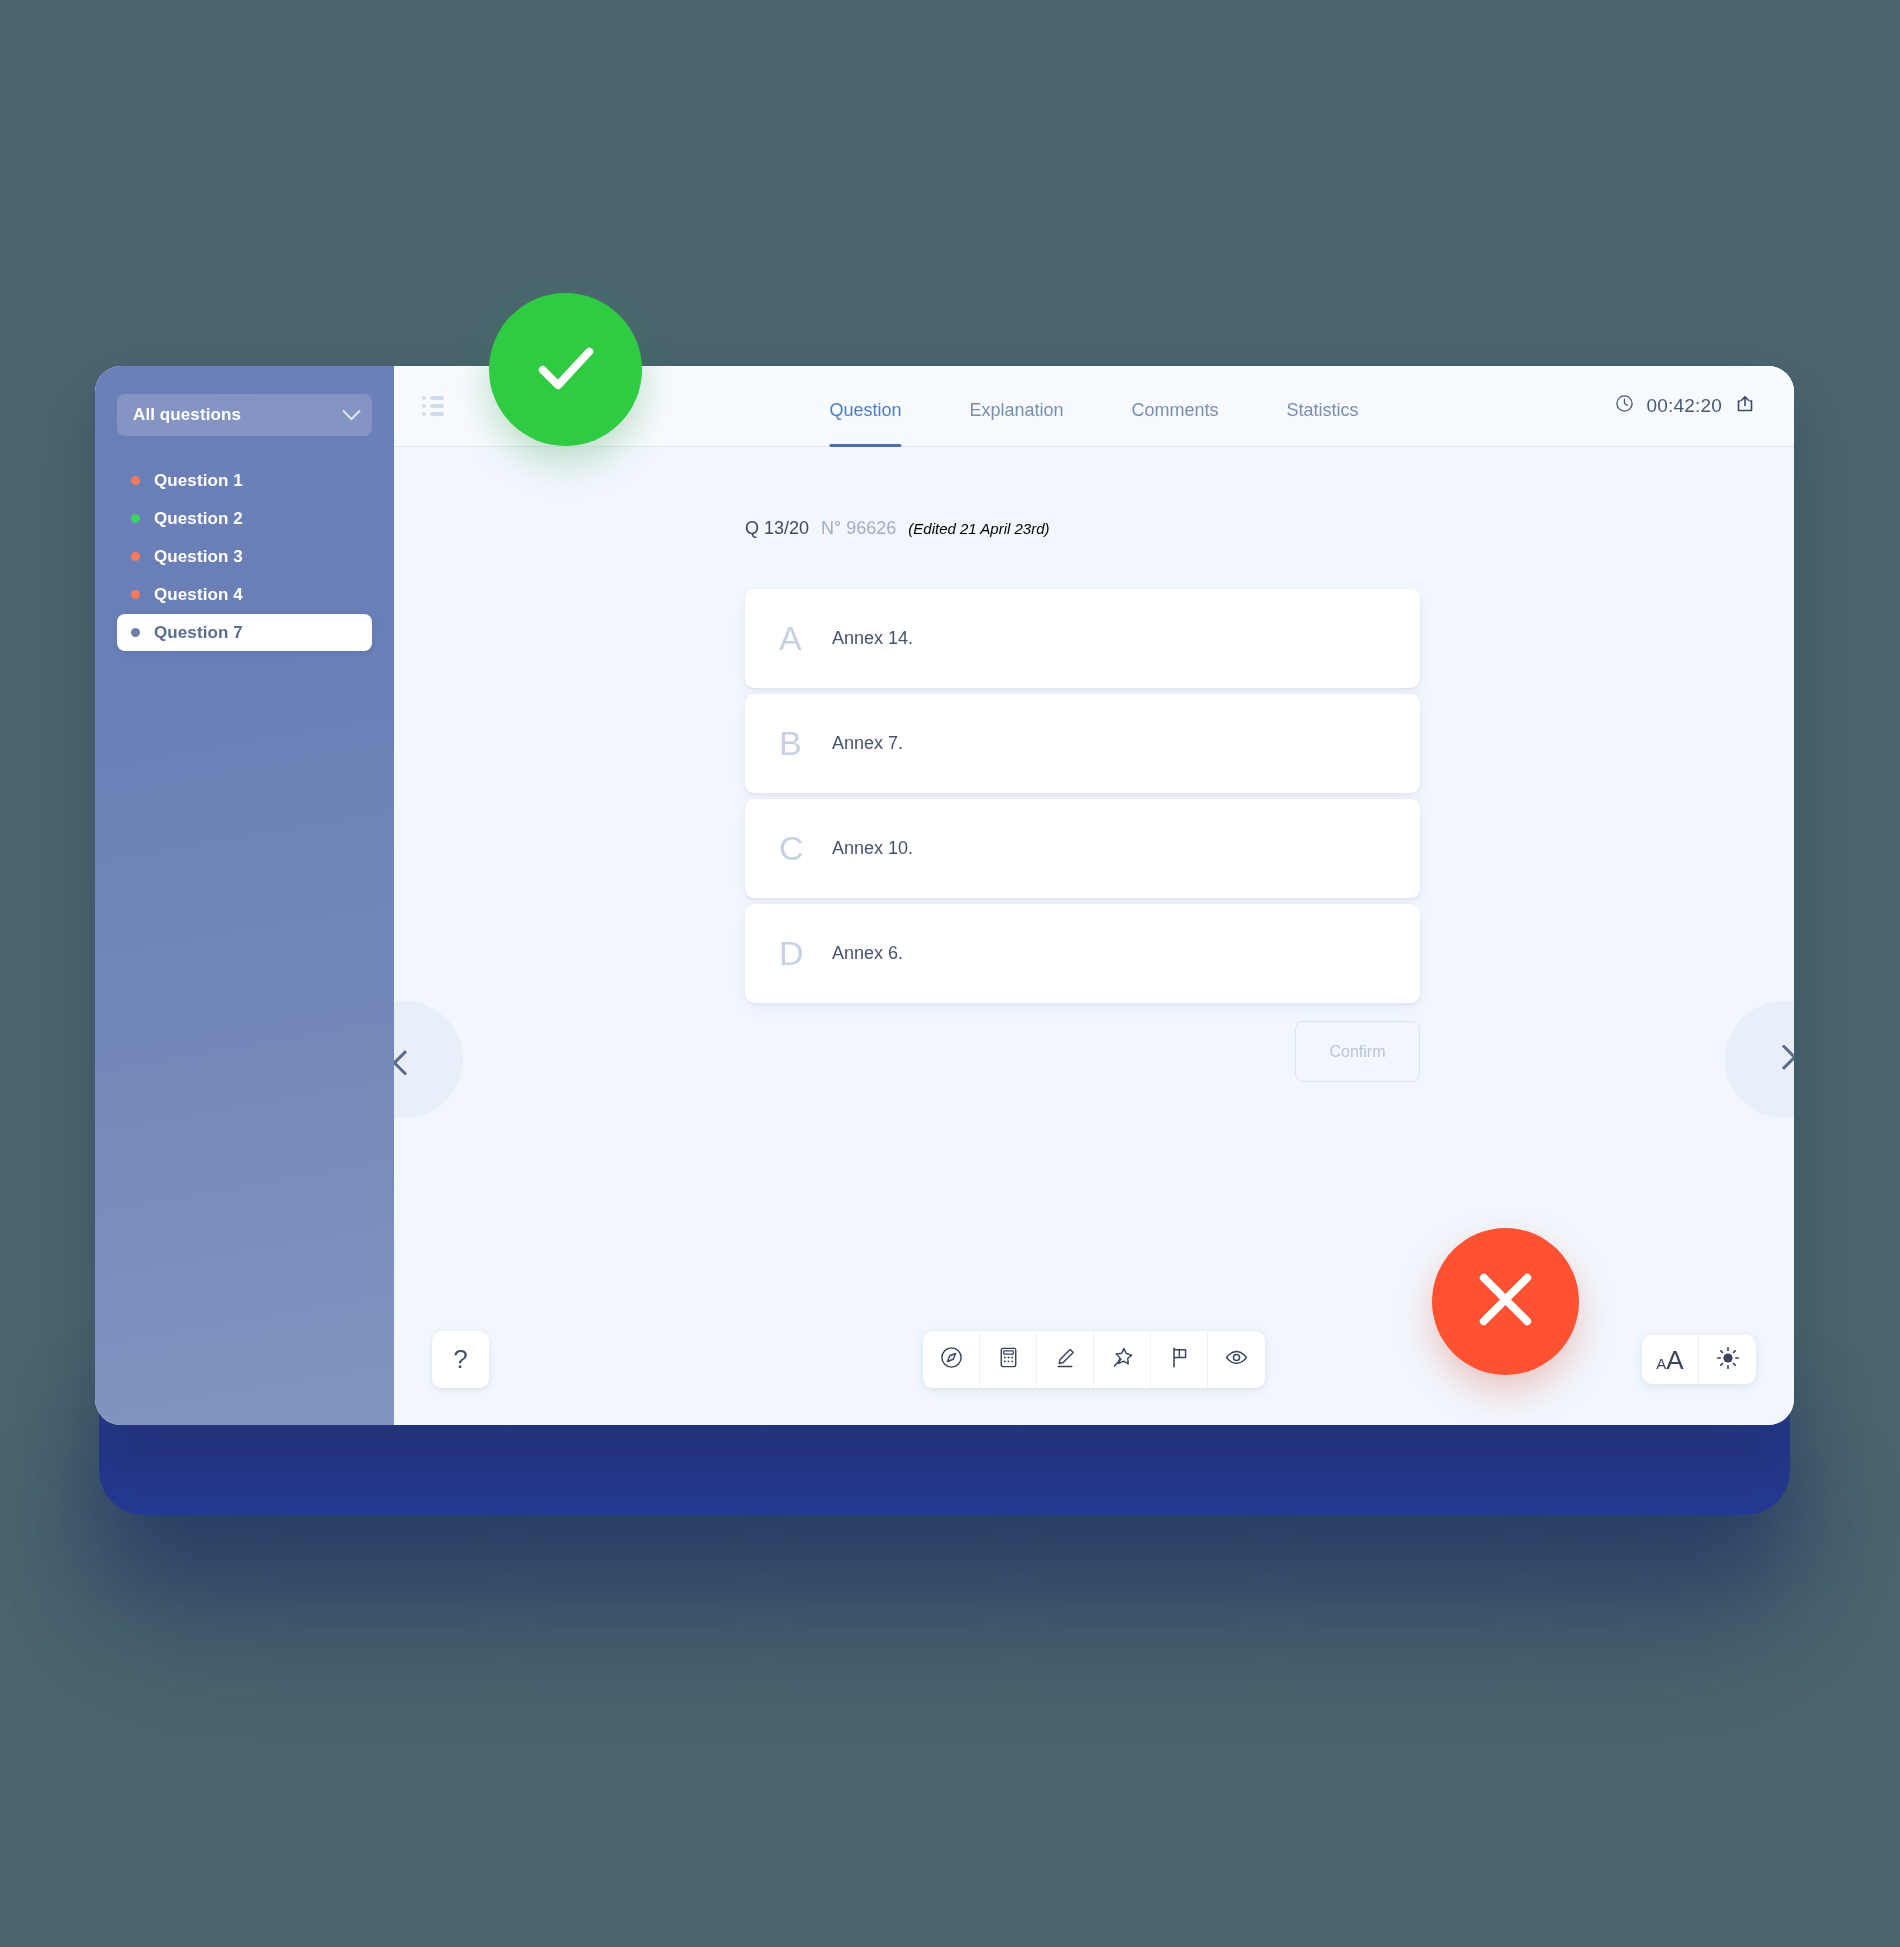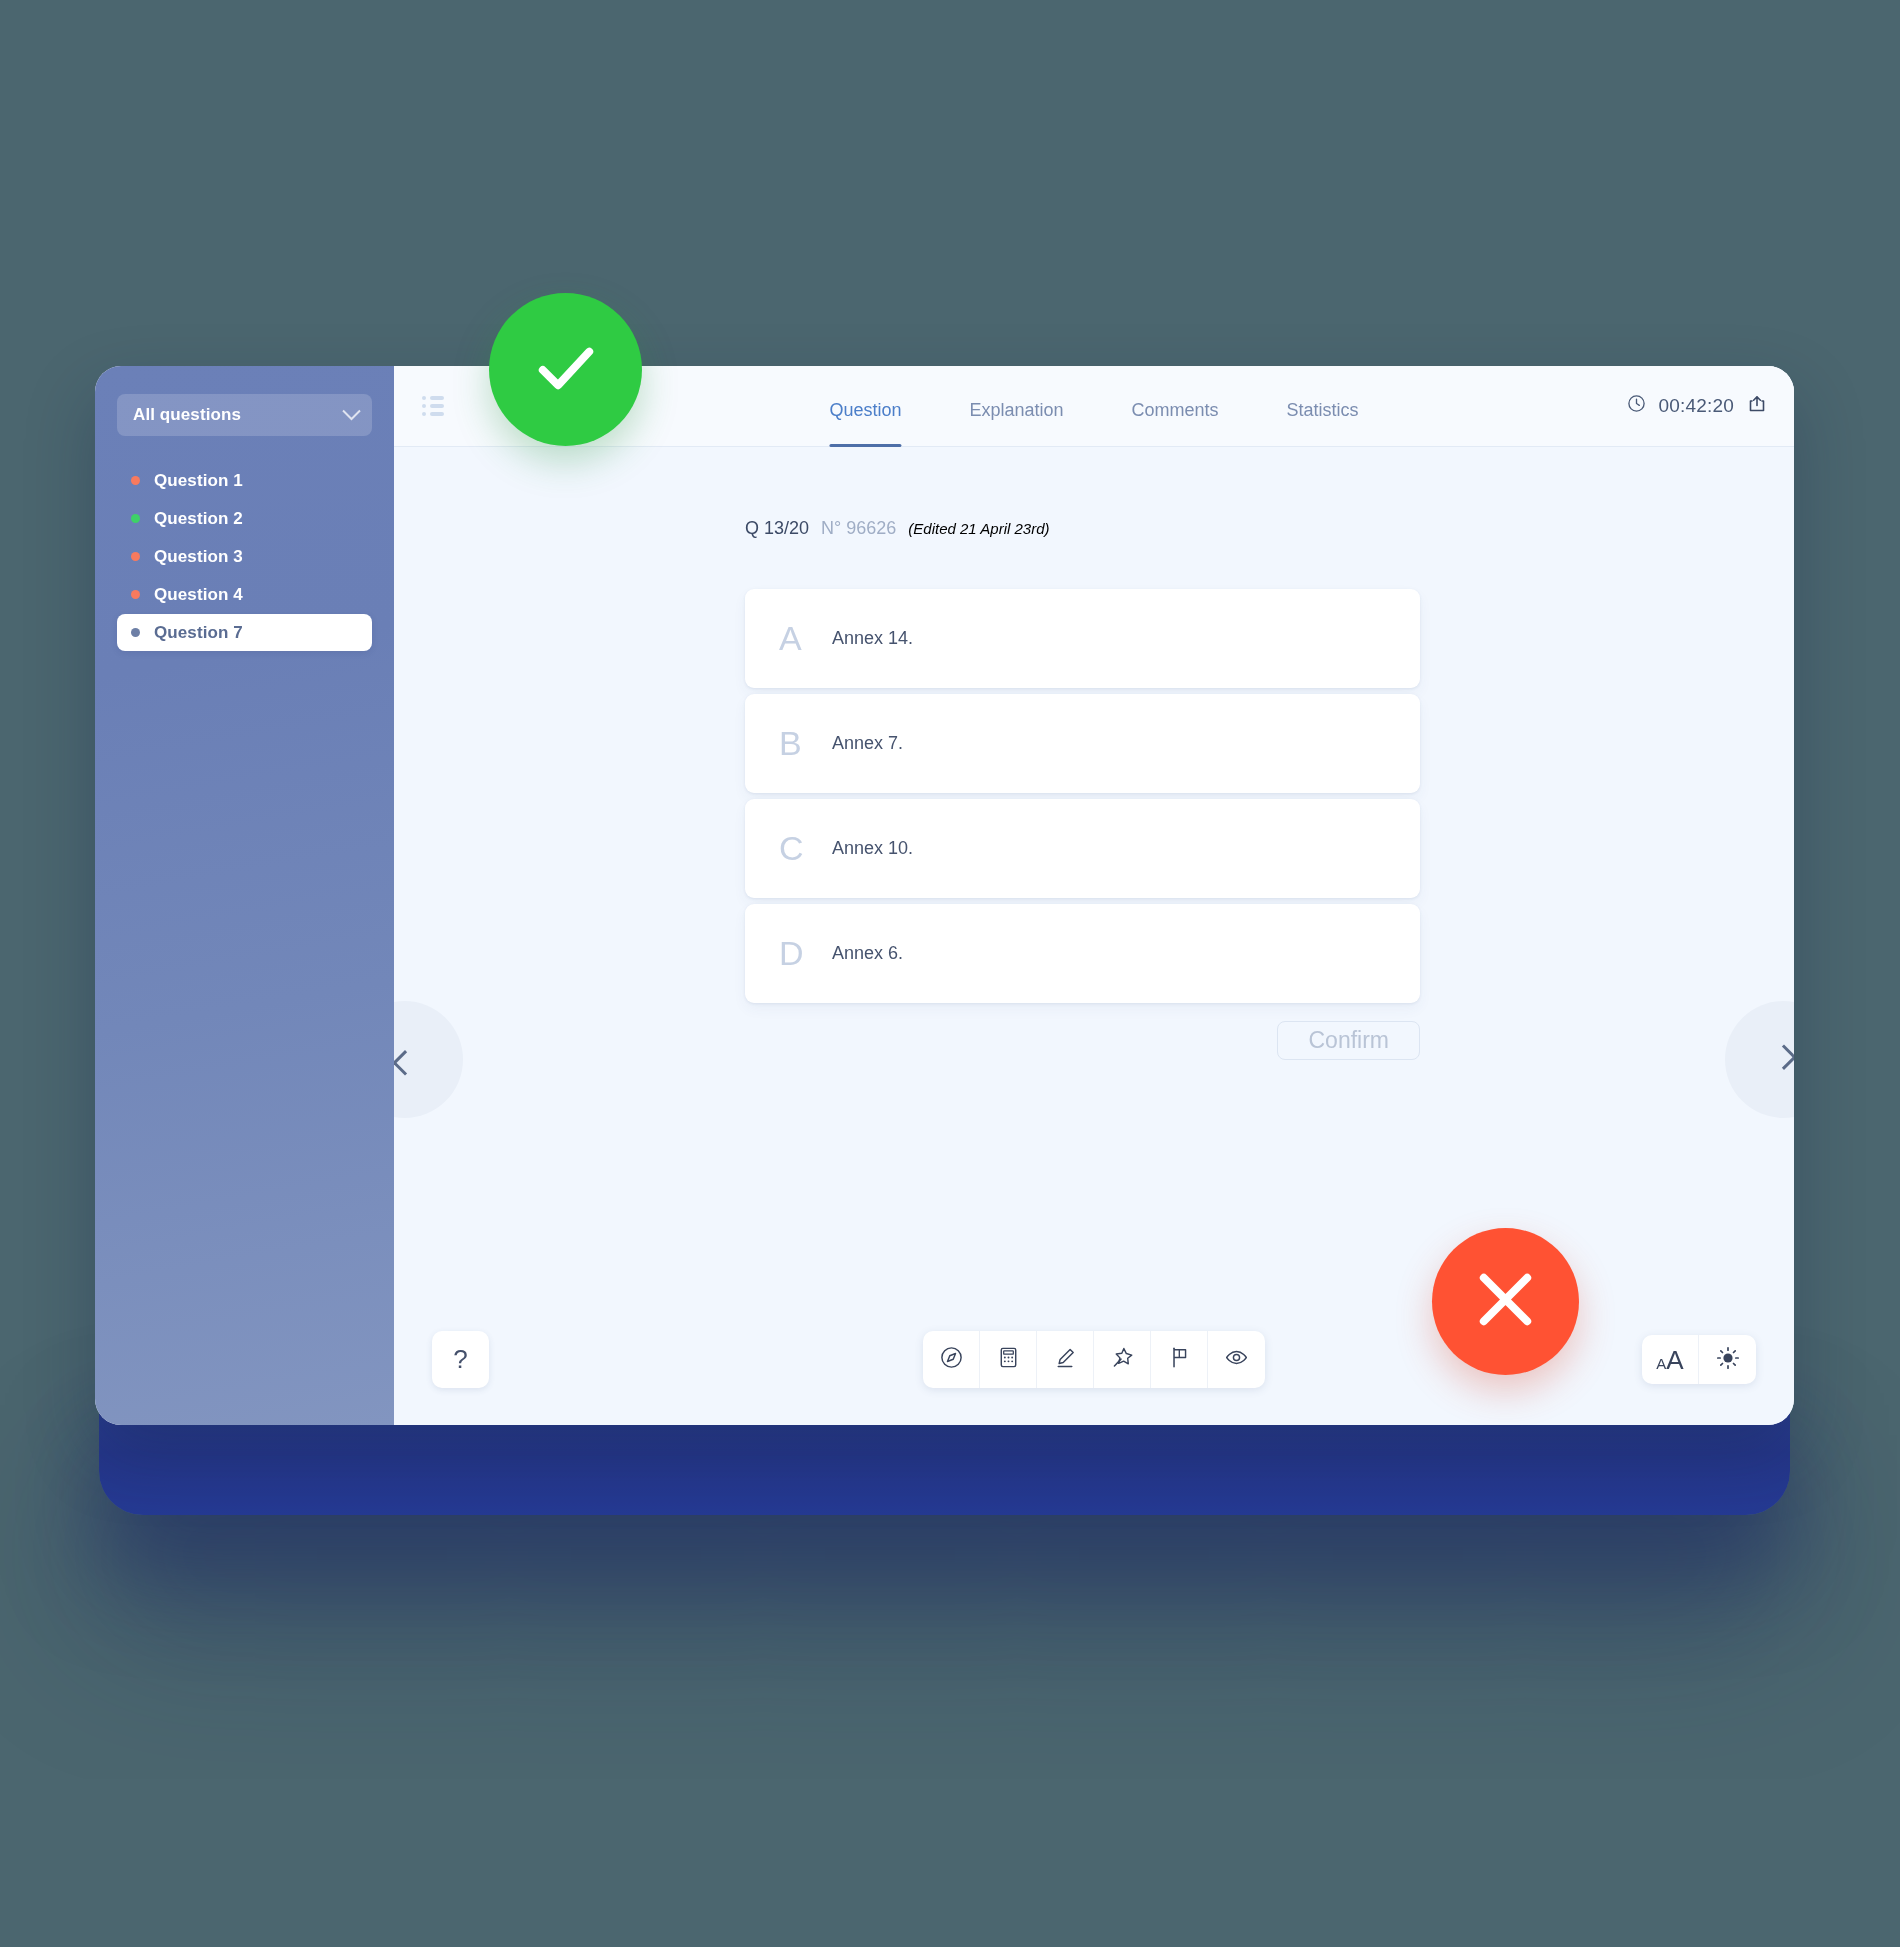--- a/index.html
+++ b/index.html
@@ -123,21 +123,21 @@
     flex-direction: column;
   }
 
   
   .topbar {
     height: 81px;
     flex: 0 0 81px;
     border-bottom: 1px solid #e2eaf5;
     display: flex;
     align-items: center;
-    padding: 0 26px 0 28px;
+    padding: 0 38px 0 28px;
     position: relative;
     background: #f7fafe;
   }
 
   .list-icon { width: 22px; cursor: pointer; }
   .list-icon .row { display: flex; align-items: center; margin-bottom: 4px; }
   .list-icon .row:last-child { margin-bottom: 0; }
   .list-icon .bullet { width: 4px; height: 4px; border-radius: 50%; background: #cfdcee; margin-right: 4px; }
   .list-icon .bar { height: 4px; border-radius: 2px; background: #cfdcee; flex: 1; }
 
@@ -238,28 +238,28 @@
   }
 
   .confirm-row {
     width: 675px;
     display: flex;
     justify-content: flex-end;
     margin-top: 18px;
   }
 
   .confirm-btn {
-    height: 39px;
+    height: 61px;
     min-width: 125px;
     padding: 0 30px;
     border: 1px solid #dce5f2;
     border-radius: 8px;
     background: transparent;
     color: #b9c4d6;
-    font-size: 23px;
+    font-size: 16px;
     font-family: "Liberation Sans", sans-serif;
     cursor: not-allowed;
   }
 
   
   .nav-arrow {
     position: absolute;
     width: 117px;
     height: 117px;
     border-radius: 50%;

